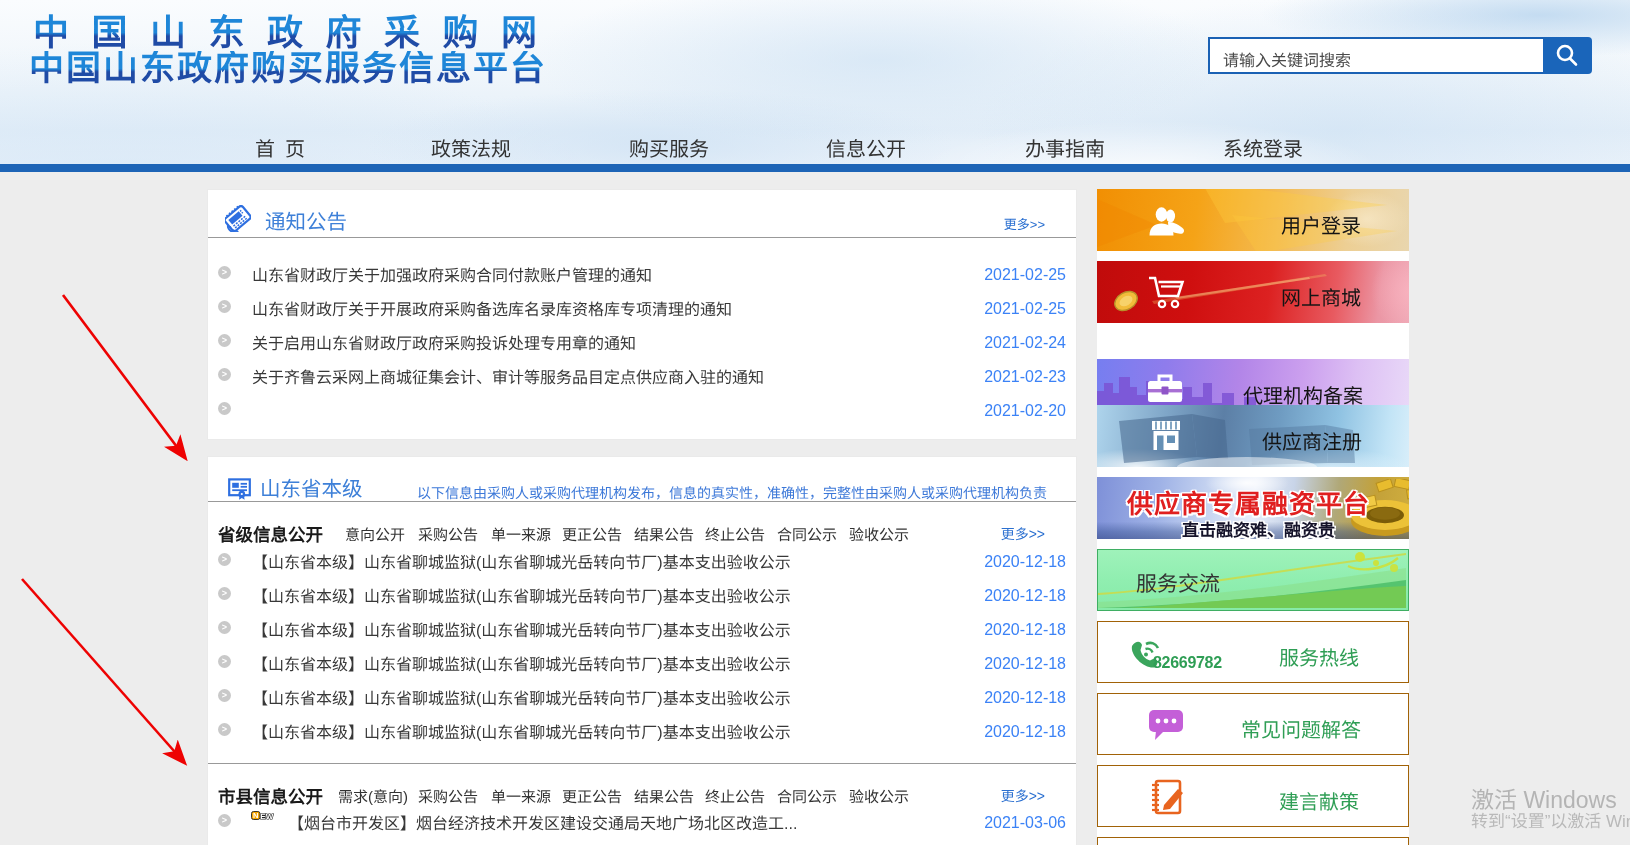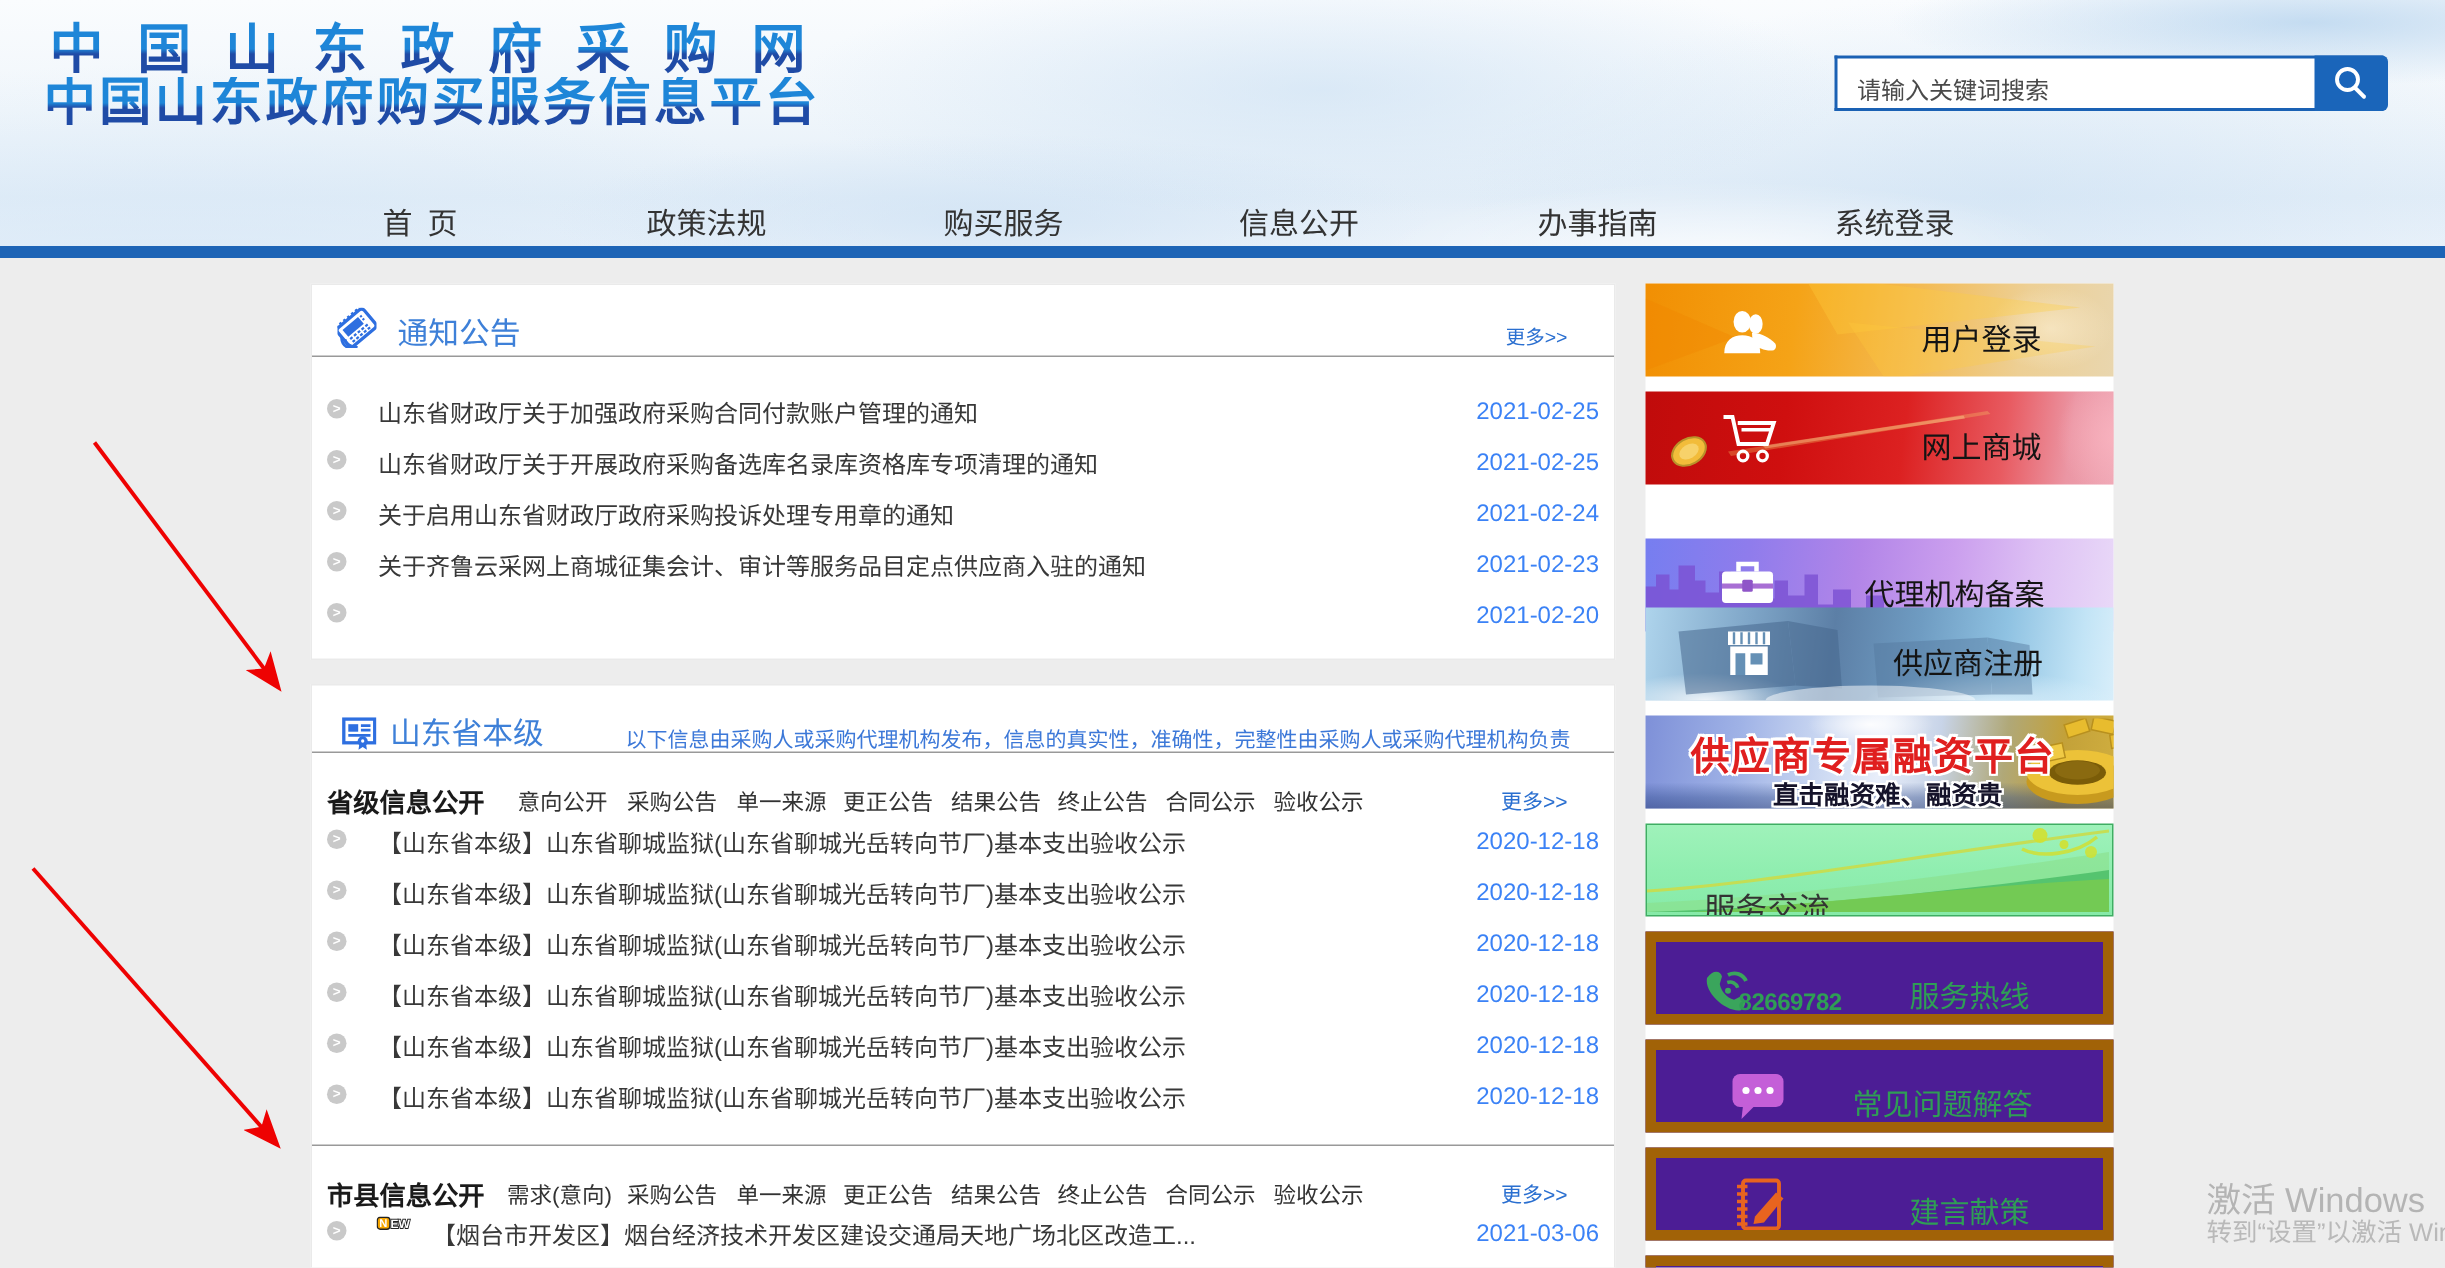--- a/index.html
+++ b/index.html
@@ -15,21 +15,21 @@
   radial-gradient(ellipse 400px 60px at 1540px 15px, rgba(183,212,238,.8), rgba(183,212,238,0) 70%),
   radial-gradient(ellipse 500px 120px at 880px 60px, rgba(198,221,242,.55), rgba(198,221,242,0) 70%),
   radial-gradient(ellipse 420px 80px at 660px 145px, rgba(202,223,243,.6), rgba(202,223,243,0) 70%),
   radial-gradient(ellipse 520px 190px at 1340px 130px, rgba(198,221,242,.45), rgba(198,221,242,0) 70%),
   radial-gradient(ellipse 700px 240px at 120px 210px, rgba(209,228,245,.7), rgba(209,228,245,0) 70%),
   linear-gradient(180deg,#fafcfe 0%,#f0f6fb 45%,#e3eef8 80%,#eaf2fa 100%);}
 #logo1{position:absolute;left:33px;top:14px;line-height:38px;font-family:"Liberation Serif",serif;font-weight:bold;font-size:36px;letter-spacing:22.5px;white-space:nowrap;background:linear-gradient(180deg,#1e86d8 0%,#1e86d8 49%,#1f4ba6 58%,#1f4ba6 100%);-webkit-background-clip:text;background-clip:text;color:transparent;}
 #logo2{position:absolute;left:29px;top:51px;line-height:36px;font-family:"Liberation Serif",serif;font-weight:bold;font-size:35px;letter-spacing:2px;white-space:nowrap;background:linear-gradient(180deg,#1e86d8 0%,#1e86d8 49%,#1f4ba6 58%,#1f4ba6 100%);-webkit-background-clip:text;background-clip:text;color:transparent;}
 #logo3{position:absolute;left:97px;top:81px;line-height:24px;font-family:"Liberation Serif",serif;font-weight:bold;font-size:24px;letter-spacing:4.6px;color:#2257b2;}
 #search{position:absolute;left:1208px;top:37px;width:384px;height:37px;}
-#searchbox{position:absolute;left:15px;top:0;width:366px;height:37px;background:#fff;border:2px solid #1a61b4;border-right:none;}
+#searchbox{position:absolute;left:0;top:0;width:366px;height:37px;background:#fff;border:2px solid #1a61b4;border-right:none;}
 #searchbox span{position:absolute;left:13px;top:8px;font-size:16px;color:#4a4a4a;}
 #searchbtn{position:absolute;left:335px;top:0;width:49px;height:37px;background:#1a65ba;border-radius:0 4px 4px 0;}
 
 .nav{position:absolute;top:133px;font-size:20px;color:#333;white-space:nowrap;transform:translateX(-50%);}
 #bluebar{position:absolute;left:0;top:164px;width:1630px;height:8px;background:#1d64b6;}
 
 
 .panel{position:absolute;left:207px;width:870px;background:#fff;border:1px solid #eaeaea;}
 #panel1{top:189px;height:251px;}
 #panel2{top:456px;height:420px;}
@@ -39,21 +39,21 @@
 .item-dot{position:absolute;left:10px;width:13px;height:13px;border-radius:50%;background:#c9c9c9;color:#fff;font-size:9px;font-weight:bold;text-align:center;line-height:13px;}
 .item-text{position:absolute;left:44px;font-size:16px;color:#383838;white-space:nowrap;}
 .item-date{position:absolute;right:10px;font-size:16px;color:#3b82f6;}
 .sechead{position:absolute;left:10px;font-size:17.5px;font-weight:bold;color:#1a1a1a;}
 .tab{position:absolute;font-size:15px;color:#333;}
 
 
 #sidebg{position:absolute;left:1097px;top:189px;width:312px;height:656px;background:#fff;}
 .sb{position:absolute;left:1097px;width:312px;height:62px;overflow:hidden;}
 .sbtext{position:absolute;font-size:20px;color:#141414;}
-.greenbox{border:7px solid #a16207;background:#4c1d95;}
+.greenbox{border:1px solid #a16207;background:#ffffff;}
 .gtext{color:#2f9e55;}
 
 
 #arrows{position:absolute;left:0;top:0;width:1630px;height:845px;pointer-events:none;}
 
 
 #win1{position:absolute;left:1471px;top:781px;font-size:23px;color:#b4b4b4;}
 #win2{position:absolute;left:1471px;top:807px;font-size:17px;color:#b9b9b9;white-space:nowrap;}
 </style>
 </head>
@@ -278,21 +278,21 @@
   <svg class="abs" style="left:0;top:0;" width="308" height="58" viewBox="0 0 308 58">
       <path d="M0 44 C70 40 170 22 308 4" fill="none" stroke="#cadc4a" stroke-width="2" opacity=".9"></path>
       <path d="M0 52 C90 48 190 36 308 18 V58 H0 Z" fill="#8ade86" opacity=".55"></path>
       <path d="M0 58 C100 55 210 44 308 30 V58 Z" fill="#4fc06a" opacity=".9"></path>
       <path d="M30 58 C120 52 230 40 308 36 V58 Z" fill="#7acc4e" opacity=".8"></path>
       <circle cx="262" cy="7" r="5" fill="#d2e030" opacity=".9"></circle>
       <circle cx="278" cy="13" r="3" fill="#d2e030" opacity=".9"></circle>
       <path d="M250 16 C262 22 286 20 300 8" fill="none" stroke="#cde03a" stroke-width="2.4" opacity=".9"></path>
       <circle cx="296" cy="18" r="4" fill="#d2e030" opacity=".85"></circle>
     </svg>
-  <div class="abs" style="left:38px;top:17px;font-size:21px;color:#333;margin-top:22px;">服务交流</div>
+  <div class="abs" style="left:38px;top:17px;font-size:21px;color:#333;">服务交流</div>
 </div>
 <div class="sb greenbox" style="top:621px;">
   <svg class="abs" style="left:32px;top:16px;" width="30" height="32" viewBox="0 0 30 32">
       <path d="M2 8 C6 2 11 3 12 7 L10.5 12 C11.5 17 15 21 20 22.5 L24 20.5 C28 21.5 29 26 24.5 29.5 C15 31 0 18 2 8 Z" fill="#3aa55c"></path>
       <path d="M16 6 C21 3.5 26 5.5 28 10" fill="none" stroke="#3aa55c" stroke-width="2.6"></path>
       <path d="M15.5 11 C18.5 10 21.5 11.5 22.5 14.5" fill="none" stroke="#3aa55c" stroke-width="2.4"></path>
       <circle cx="16" cy="16.5" r="2" fill="#3aa55c"></circle>
     </svg>
   <div class="abs gtext" style="left:55px;top:32px;font-size:16px;font-weight:bold;letter-spacing:-0.3px;">82669782</div>
   <div class="abs gtext" style="right:49px;top:20px;font-size:20px;">服务热线</div>

